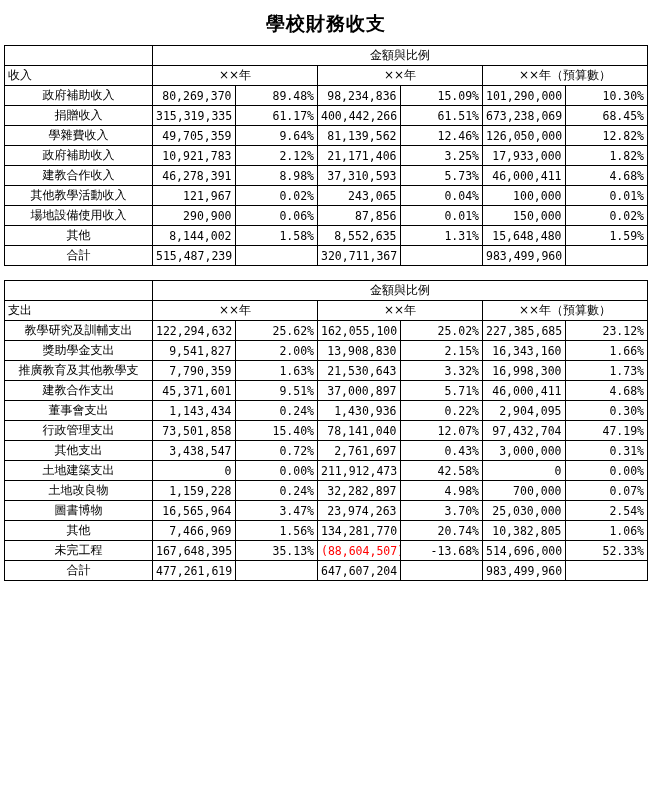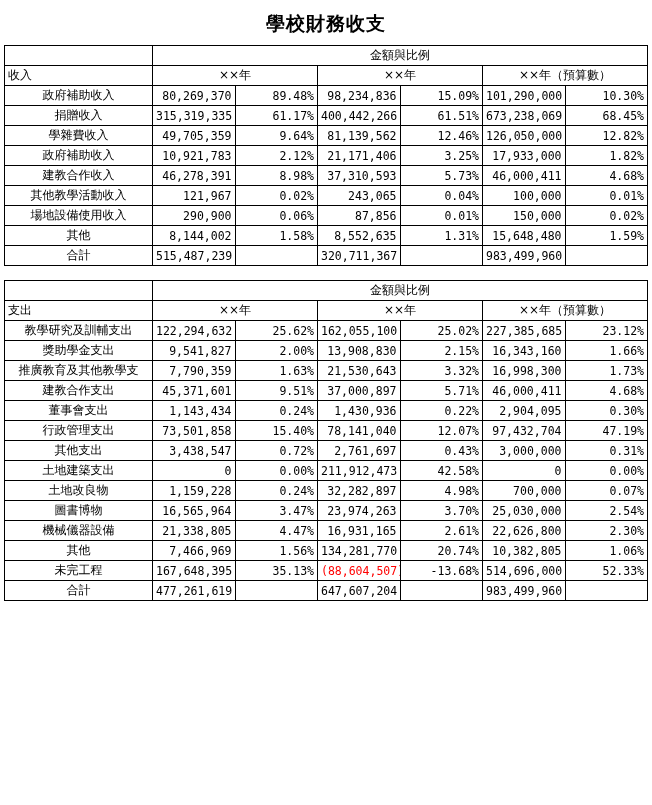--- a/index.html
+++ b/index.html
@@ -259,29 +259,20 @@
       <tr>
         <td class="c-label">圖書博物</td>
         <td class="c-amt">16,565,964</td>
         <td class="c-pct">3.47%</td>
         <td class="c-amt">23,974,263</td>
         <td class="c-pct">3.70%</td>
         <td class="c-amt">25,030,000</td>
         <td class="c-pct">2.54%</td>
       </tr>
       <tr>
-        <td class="c-label">機械儀器設備</td>
-        <td class="c-amt">21,338,805</td>
-        <td class="c-pct">4.47%</td>
-        <td class="c-amt">16,931,165</td>
-        <td class="c-pct">2.61%</td>
-        <td class="c-amt">22,626,800</td>
-        <td class="c-pct">2.30%</td>
-      </tr>
-      <tr>
         <td class="c-label">其他</td>
         <td class="c-amt">7,466,969</td>
         <td class="c-pct">1.56%</td>
         <td class="c-amt">134,281,770</td>
         <td class="c-pct">20.74%</td>
         <td class="c-amt">10,382,805</td>
         <td class="c-pct">1.06%</td>
       </tr>
       <tr>
         <td class="c-label">未完工程</td>

